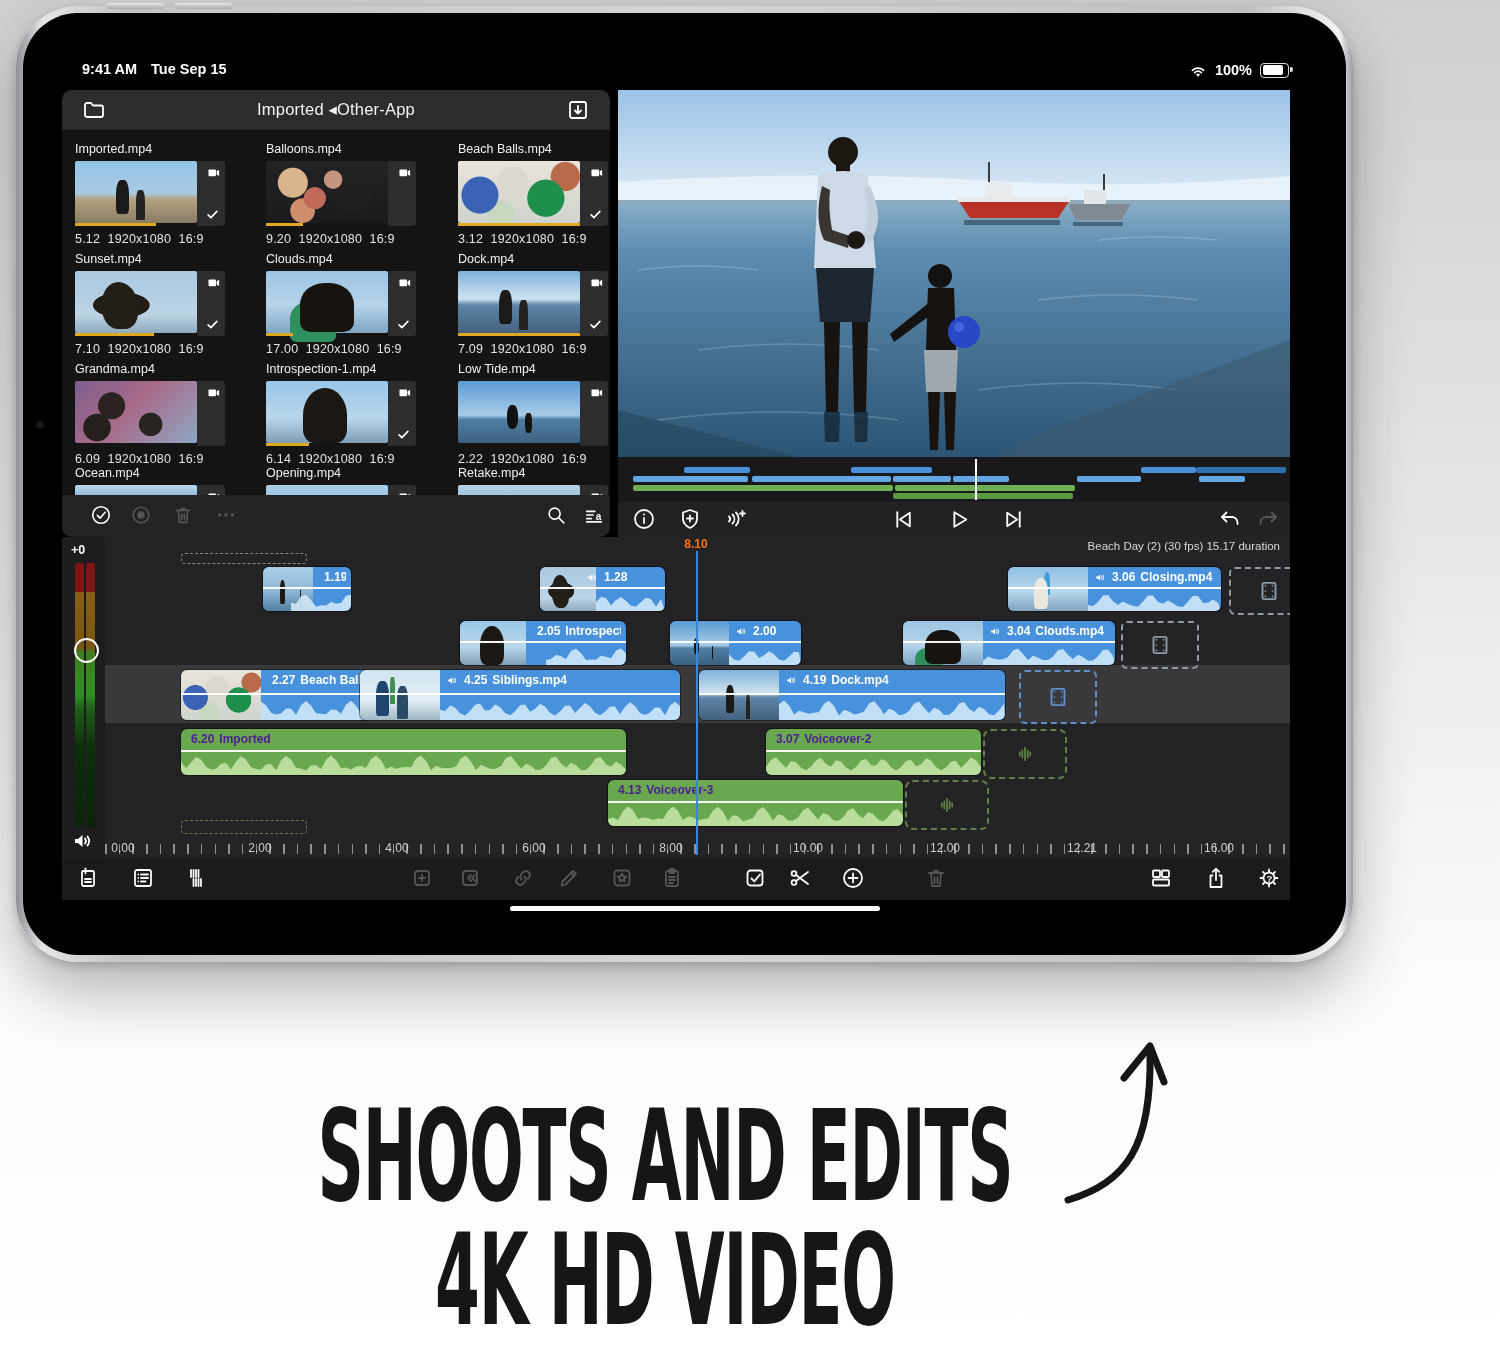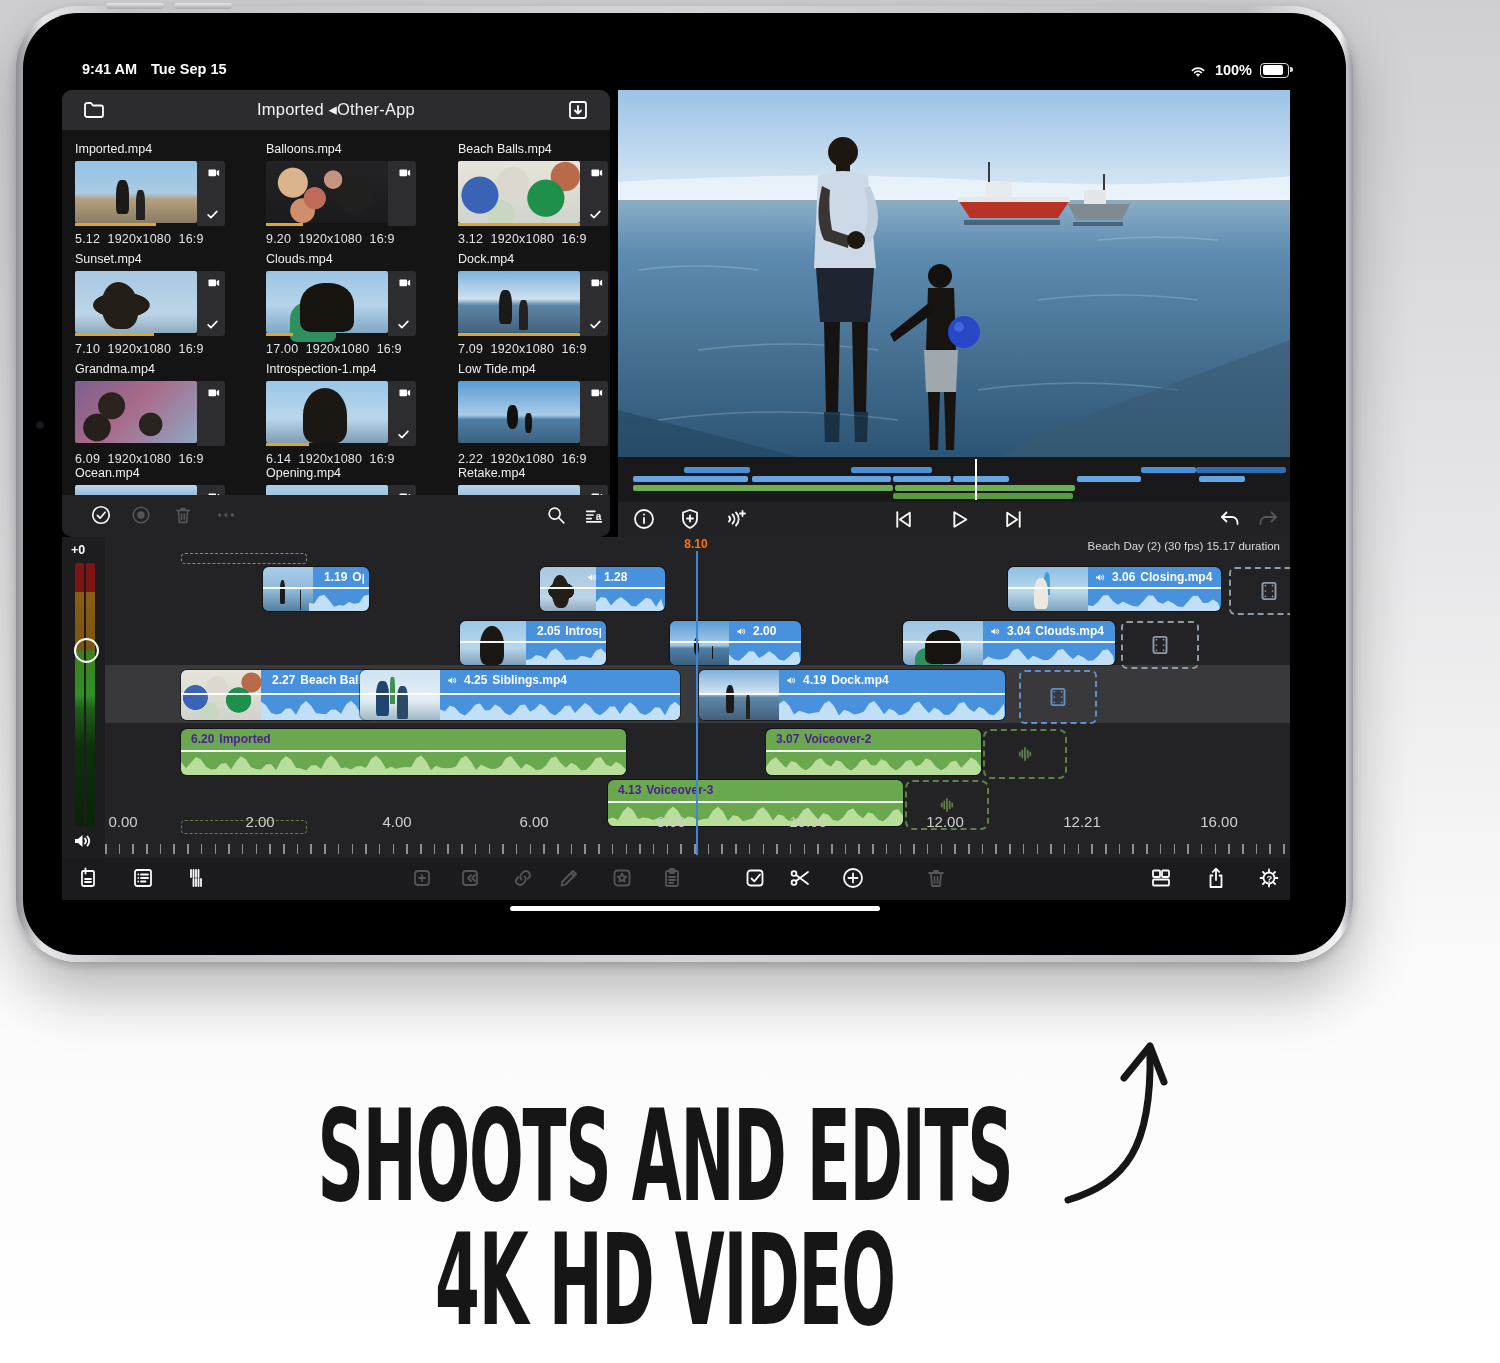--- a/index.html
+++ b/index.html
@@ -91,21 +91,21 @@
   .aclip{background:#6aa84f;}
   .aclip .lbl{color:#4c1d95;left:10px;right:auto;}
   .ph{position:absolute;border-radius:6px;display:flex;align-items:center;justify-content:center;}
   .ph-v{border:2px dashed #8d9aa8;color:#8d9aa8;}
   .ph-b{border:2px dashed #5f8fc9;color:#5f8fc9;}
   .ph-a{border:2px dashed #5d8047;color:#5d8047;border-radius:8px;}
   .ph-l{border:1.5px dashed #87878a;border-radius:4px;}
   .ph-lg{border:1.5px dashed #5d8047;border-radius:4px;}
   #ruler-ticks{position:absolute;left:43px;right:0;top:307px;height:10px;
      background:repeating-linear-gradient(90deg,#909092 0 1.5px,transparent 1.5px 13.7px);}
-  .rlabel{position:absolute;top:276px;transform:translateX(-50%);color:#cfcfcf;font-size:15px;}
+  .rlabel{position:absolute;top:304px;transform:translateX(-50%);color:#cfcfcf;font-size:12px;}
   
   #btoolbar{position:absolute;left:39px;top:845px;width:1228px;height:42px;background:#1b1b1d;}
   #btoolbar .tb-ic{top:8px;}
   #home-ind{position:absolute;left:487px;top:893px;width:370px;height:5px;border-radius:3px;background:#fff;}
   
   #caption{position:absolute;left:0;top:1095px;width:1330px;text-align:center;color:#161616;}
   .cap-line{font-family:"DejaVu Sans",sans-serif;font-weight:700;font-size:104px;line-height:100px;transform:scale(.62,1.22);transform-origin:center top;letter-spacing:-2px;white-space:nowrap;}
   .cap-line2{margin-top:24px;}
   #arrow{position:absolute;left:1040px;top:1028px;}
   svg{display:block;}
@@ -569,21 +569,21 @@
         <div id="mknob"></div>
         <span id="mspk">
               <svg viewBox="0 0 24 24" width="24" height="24" fill="none" stroke="currentColor" stroke-width="1.8" stroke-linecap="round" stroke-linejoin="round" class="">
                 <path d="M4 10v4h3l4.5 4V6L7 10z" fill="currentColor" stroke="none"></path>
                 <path d="M14 9.5a4 4 0 0 1 0 5M16.5 7.5a7.5 7.5 0 0 1 0 9"></path>
               </svg>
             </span>
       </div>
       <div id="tracks">
         <div id="v1strip"></div>
-      <div class="tclip" style="left: 158px; top: 30px; width: 106px; height: 44px;">
+      <div class="tclip" style="left: 158px; top: 30px; width: 88px; height: 44px;">
               <div class="thumb v-opening" style="width:50px"></div>
               <svg class="wv" width="60" height="20" viewBox="0 0 60 20" preserveAspectRatio="none">
                 <path d="M0 20 L0 11.8 L5 12.8 L10 5.3 L15 3.8 L20 9.0 L25 15.7 L30 14.3 L35 14.4 L40 10.9 L45 12.7 L50 11.9 L55 4.7 L60 3.7 L60 20 Z" fill="rgba(215,236,252,.85)"></path>
               </svg>
               <div class="hline"></div>
               <div class="lbl" style="left:56px;">
                 <svg viewBox="0 0 24 24" width="13" height="13" fill="none" stroke="currentColor" stroke-width="1.8" stroke-linecap="round" stroke-linejoin="round" class="">
                   <path d="M4 10v4h3l4.5 4V6L7 10z" fill="currentColor" stroke="none"></path>
                   <path d="M14 9.5a4 4 0 0 1 0 5M16.5 7.5a7.5 7.5 0 0 1 0 9"></path>
                 </svg>
@@ -614,21 +614,21 @@
               <div class="hline"></div>
               <div class="lbl" style="left:86px;">
                 <svg viewBox="0 0 24 24" width="13" height="13" fill="none" stroke="currentColor" stroke-width="1.8" stroke-linecap="round" stroke-linejoin="round" class="">
                   <path d="M4 10v4h3l4.5 4V6L7 10z" fill="currentColor" stroke="none"></path>
                   <path d="M14 9.5a4 4 0 0 1 0 5M16.5 7.5a7.5 7.5 0 0 1 0 9"></path>
                 </svg>
                 <b>3.06</b>
                 <span>Closing.mp4</span>
               </div>
             </div>
-            <div class="tclip" style="left: 355px; top: 84px; width: 146px; height: 44px;">
+            <div class="tclip" style="left: 355px; top: 84px; width: 166px; height: 44px;">
               <div class="thumb v-introspection" style="width:66px"></div>
               <svg class="wv" width="80" height="20" viewBox="0 0 80 20" preserveAspectRatio="none">
                 <path d="M0 20 L0 15.0 L5 14.1 L10 10.0 L15 10.9 L20 14.1 L25 6.1 L30 3.6 L35 8.1 L40 14.9 L45 14.4 L50 14.7 L55 10.8 L60 11.8 L65 13.2 L70 5.5 L75 3.4 L80 8.4 L80 20 Z" fill="rgba(215,236,252,.85)"></path>
               </svg>
               <div class="hline"></div>
               <div class="lbl" style="left:72px;">
                 <svg viewBox="0 0 24 24" width="13" height="13" fill="none" stroke="currentColor" stroke-width="1.8" stroke-linecap="round" stroke-linejoin="round" class="">
                   <path d="M4 10v4h3l4.5 4V6L7 10z" fill="currentColor" stroke="none"></path>
                   <path d="M14 9.5a4 4 0 0 1 0 5M16.5 7.5a7.5 7.5 0 0 1 0 9"></path>
                 </svg>

